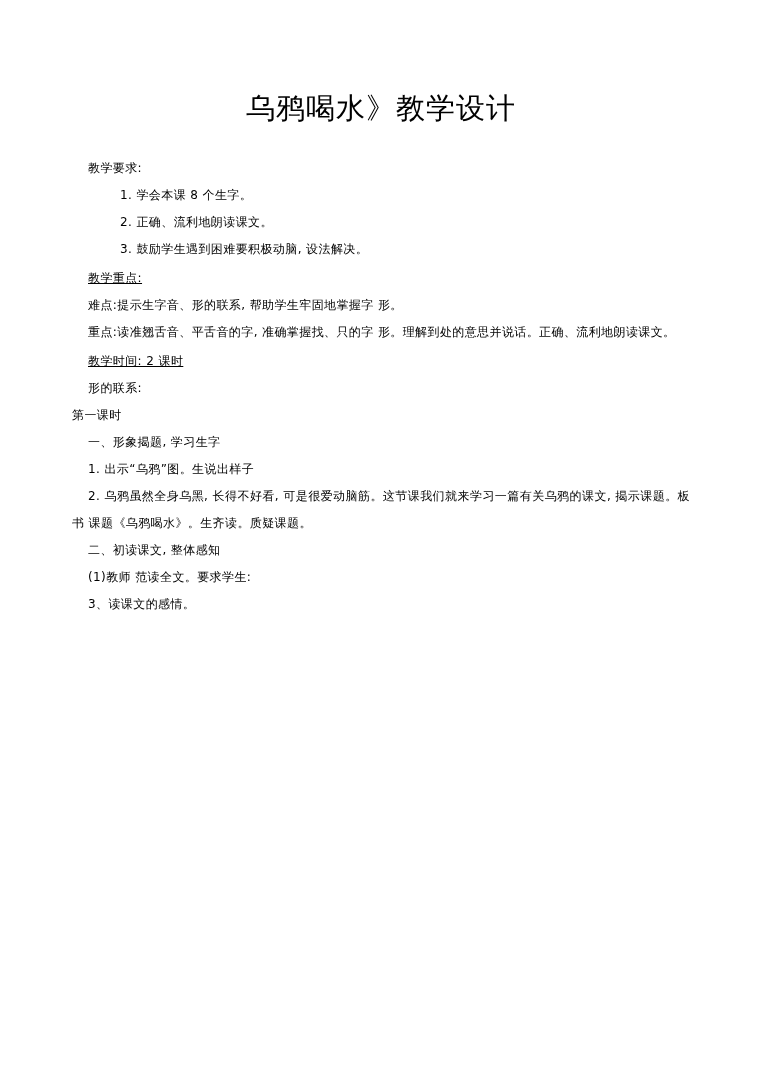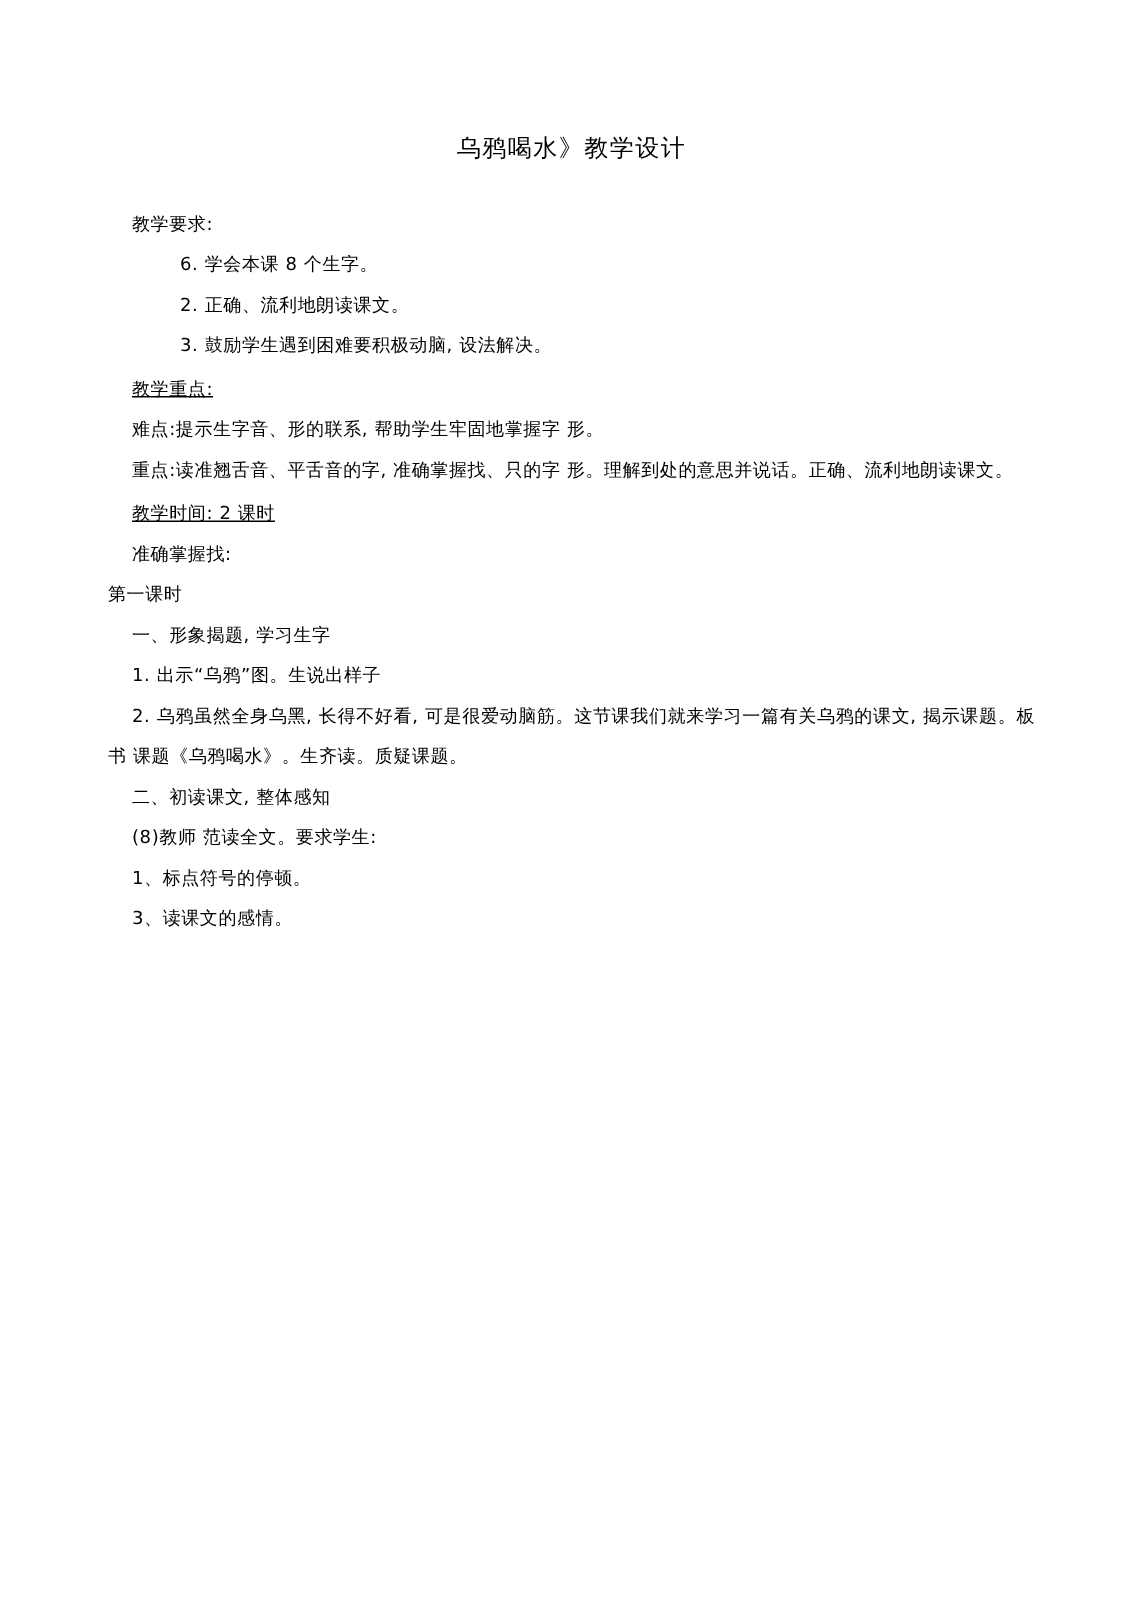--- a/index.html
+++ b/index.html
@@ -17,21 +17,21 @@
   .page {
     position: relative;
     width: 762px;
     height: 1080px;
     background: #ffffff;
     box-sizing: border-box;
     padding: 0 72px;
   }
   .doc-title {
     text-align: center;
-    font-size: 16px;
+    font-size: 29px;
     line-height: 1.4;
     margin-top: 88px;
     margin-bottom: 26px;
     letter-spacing: 1px;
   }
   p {
     margin: 0;
     font-size: 12px;
     line-height: 2.25;
     text-align: justify;
@@ -43,34 +43,33 @@
   .block-gap { margin-top: 2px; text-decoration: underline; }
 </style>
 </head>
 <body>
 
 <div class="page">
 
   <div class="doc-title">乌鸦喝水》教学设计</div>
 
   <p class="indent-1">教学要求:</p>
-  <p class="indent-2">6. 学会本课 8 个生字。</p>
+  <p class="indent-2">1. 学会本课 8 个生字。</p>
   <p class="indent-2">2. 正确、流利地朗读课文。</p>
   <p class="indent-2">3. 鼓励学生遇到困难要积极动脑, 设法解决。</p>
 
   <p class="indent-1 block-gap">教学重点:</p>
   <p class="indent-1">难点:提示生字音、形的联系, 帮助学生牢固地掌握字 形。</p>
   <p class="indent-1">重点:读准翘舌音、平舌音的字, 准确掌握找、只的字 形。理解到处的意思并说话。正确、流利地朗读课文。</p>
 
   <p class="indent-1 block-gap">教学时间: 2 课时</p>
-  <p class="indent-1">准确掌握找:</p>
+  <p class="indent-1">形的联系:</p>
 
   <p class="center">第一课时</p>
 
   <p class="indent-1">一、形象揭题, 学习生字</p>
   <p class="indent-1">1. 出示“乌鸦”图。生说出样子</p>
   <p class="indent-1">2. 乌鸦虽然全身乌黑, 长得不好看, 可是很爱动脑筋。这节课我们就来学习一篇有关乌鸦的课文, 揭示课题。板书 课题《乌鸦喝水》。生齐读。质疑课题。</p>
   <p class="indent-1">二、初读课文, 整体感知</p>
-  <p class="indent-1">(8)教师 范读全文。要求学生:</p>
-  <p class="indent-1">1、标点符号的停顿。</p>
+  <p class="indent-1">(1)教师 范读全文。要求学生:</p>
   <p class="indent-1">3、读课文的感情。</p>
 
 </div>
 
 </body></html>

